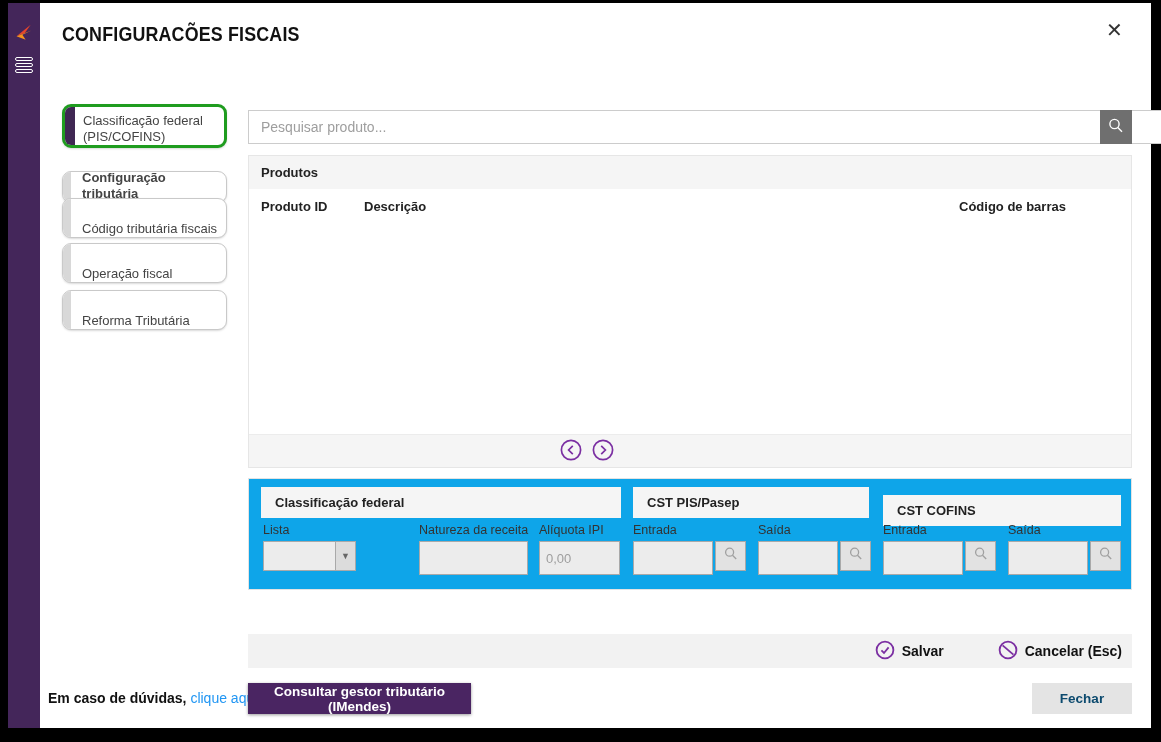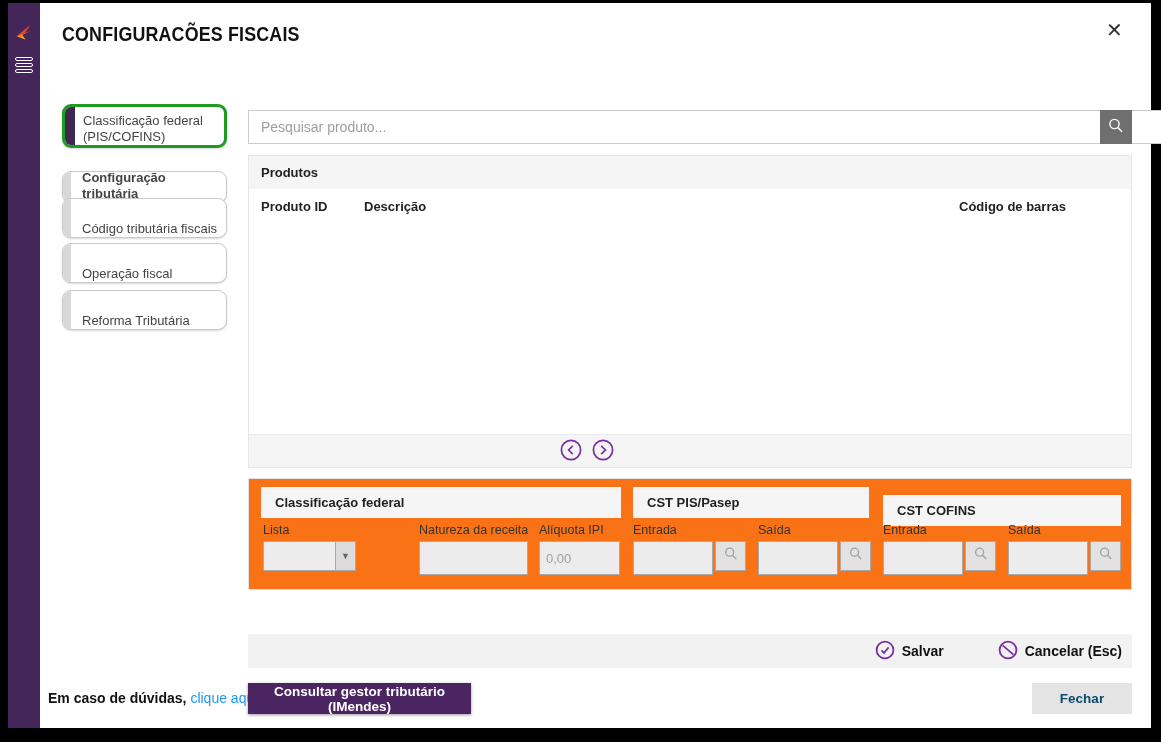--- a/index.html
+++ b/index.html
@@ -42,21 +42,21 @@
   .cols { position:relative; height:34px; font-size:13px; font-weight:bold; color:#222; }
   .cols .c1 { position:absolute; left:12px; top:10px; }
   .cols .c2 { position:absolute; left:115px; top:10px; }
   .cols .c3 { position:absolute; left:710px; top:10px; }
   .tbody { flex:1; background:#fff; }
   .pager { height:33px; background:#f5f5f5; border-top:1px solid #ececec; display:flex; align-items:center; }
   .pager .pgwrap { margin-left:310px; display:flex; gap:8px; }
   .pgbtn { width:24px; height:24px; background:none; border:none; padding:0; cursor:pointer; }
 
   
-  .formbox { position:absolute; left:240px; top:475px; width:884px; height:112px; border:1px solid #e3e3e3; background:#f97316; }
+  .formbox { position:absolute; left:240px; top:475px; width:884px; height:112px; border:1px solid #e3e3e3; background:#0ea5e9; }
   .sec-head { position:absolute; top:8px; height:31px; background:#f5f5f5; display:flex; align-items:center;
               padding-left:14px; font-size:13px; font-weight:bold; color:#222; }
   .fld-label { position:absolute; top:44px; font-size:12.5px; color:#333; }
   .fld { position:absolute; top:62px; height:34px; background:#ececec; border:1px solid #a9a9a9;
          font-size:13px; color:#666; padding:12px 6px; font-family:"Liberation Sans",sans-serif; }
   .fld::placeholder { color:#9e9e9e; }
   .ddl { position:absolute; top:62px; height:30px; background:#ececec; border:1px solid #a9a9a9; }
   .ddl .arrow { position:absolute; right:0; top:0; bottom:0; width:20px; background:#dcdcdc; border-left:1px solid #a9a9a9;
                 display:flex; align-items:center; justify-content:center; font-size:9px; color:#666; }
   .mini-search { position:absolute; top:62px; width:31px; height:30px; background:#e2e2e2; border:1px solid #a9a9a9;

